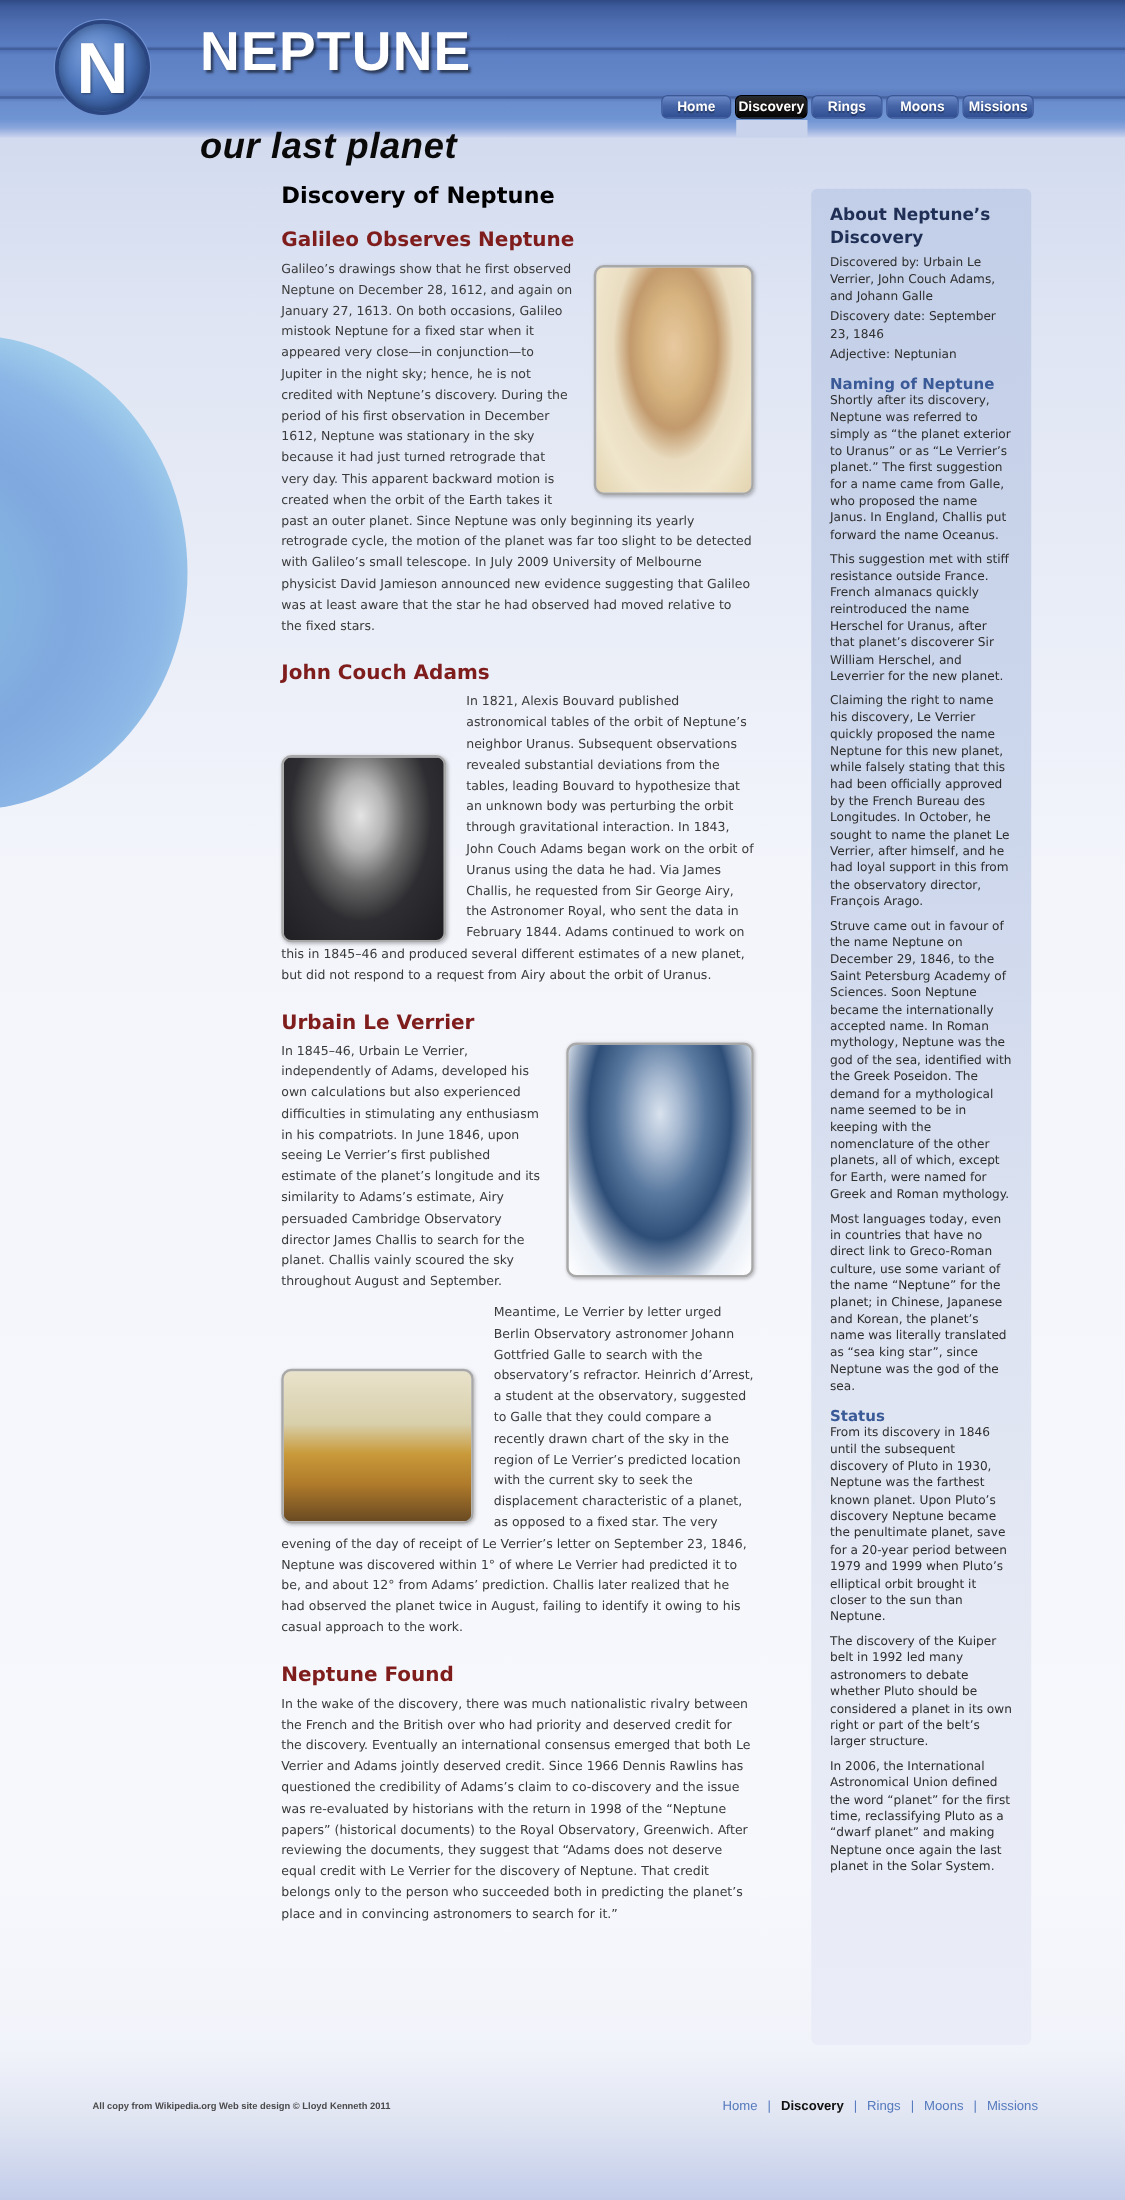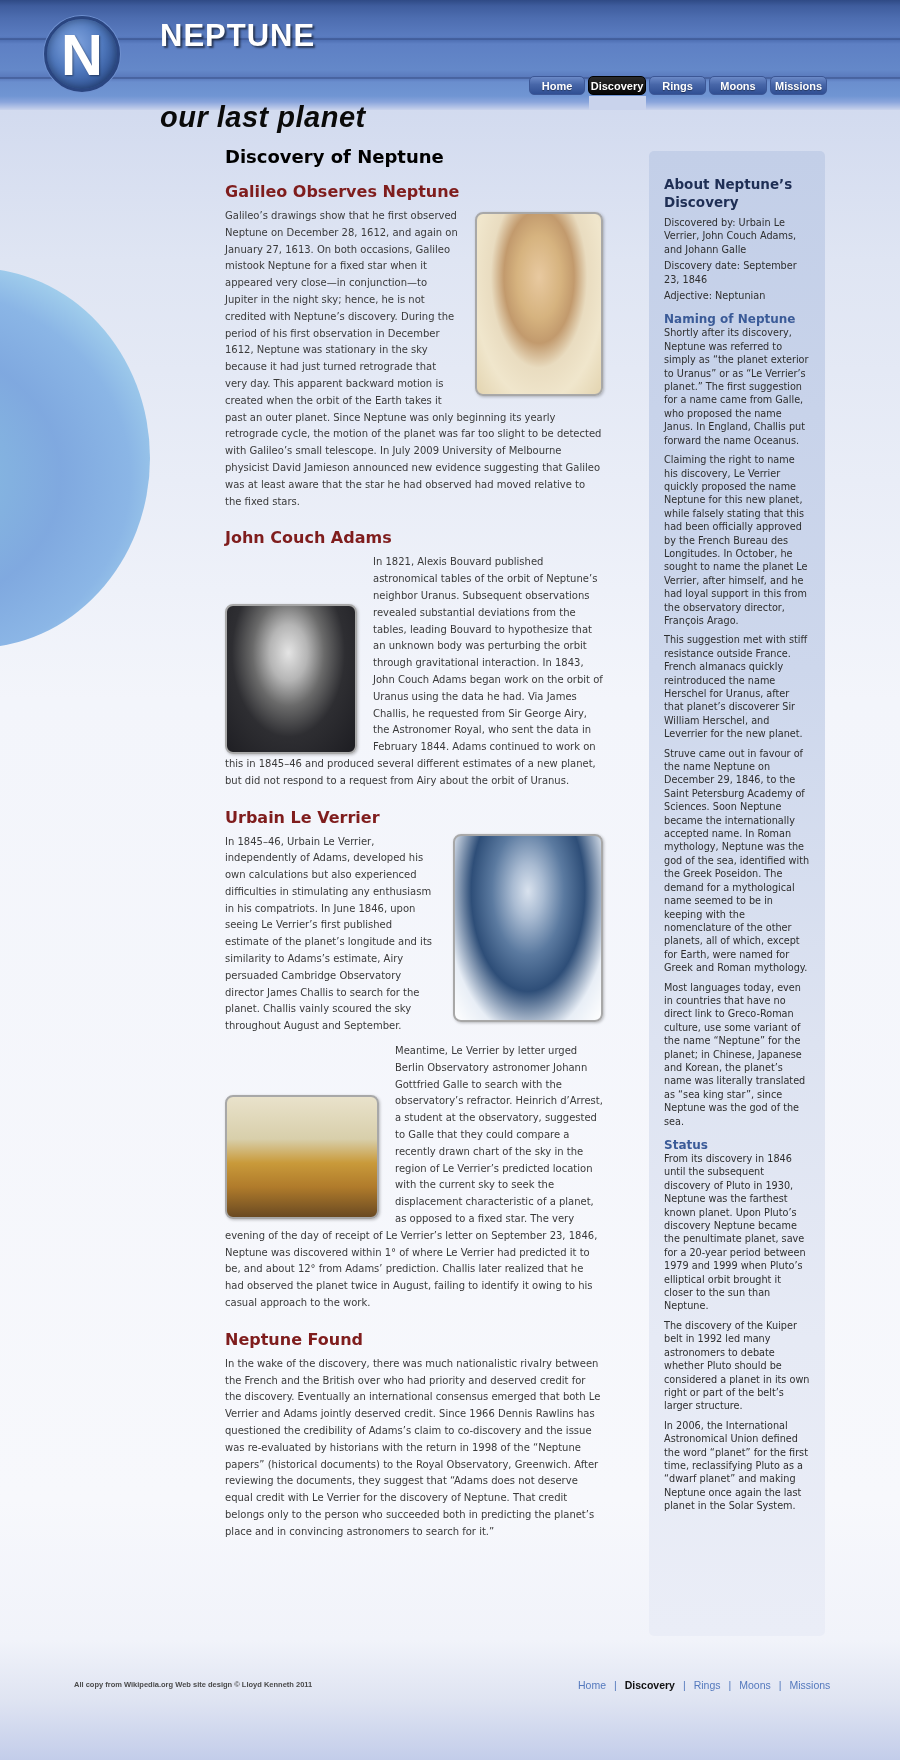--- a/index.html
+++ b/index.html
@@ -23,21 +23,21 @@
     box-shadow: 0 0 0 1px #6f90cf, inset 0 0 10px rgba(0,0,0,0.35);
     display: flex; align-items: center; justify-content: center;
   }
   .logo-n {
     font-family: "Liberation Sans", sans-serif; font-weight: bold; font-size: 58px; color: #ffffff;
     line-height: 1; margin-top: 2px;
     text-shadow: 1px 1px 2px rgba(0,0,0,0.4);
   }
   .site-title {
     position: absolute; left: 160px; top: 20px;
-    font-family: "Liberation Sans", sans-serif; font-weight: bold; font-size: 31px; color: #ffffff;
+    font-family: "Liberation Sans", sans-serif; font-weight: bold; font-size: 44px; color: #ffffff;
     letter-spacing: 1px; line-height: 1;
     text-shadow: 2px 2px 2px rgba(0,0,0,0.55);
   }
   .site-tagline {
     position: absolute; left: 160px; top: 55px;
     font-family: "Liberation Sans", sans-serif; font-weight: bold; font-style: italic; font-size: 29px; color: #0a0a0a;
     line-height: 1; letter-spacing: 0.5px; margin-top: 48px;
   }
   .nav {
     position: absolute; left: 529px; top: 76px; height: 20px; display: flex; gap: 3px;
@@ -86,21 +86,21 @@
   .img-observatory {
     width: 154px; height: 124px;
     background: linear-gradient(to bottom, #e9e2cb 0%, #d8cfab 35%, #c99a3a 55%, #b07b2b 75%, #6a4a22 100%);
   }
   .clear { clear: both; }
   .spacer { height: 8px; }
   
   .sidebar {
     position: absolute; left: 649px; top: 151px; width: 176px; height: 1485px;
     background: linear-gradient(to bottom, #c3cfe8 0%, #cdd7ec 35%, #dde3f1 60%, #e6eaf5 80%, #eaedf7 100%);
-    border-radius: 5px; padding: 24px 14px 10px 15px;
+    border-radius: 5px; padding: 12px 14px 10px 15px;
   }
   .sb-title { font-size: 13.5px; font-weight: bold; color: #1f2f55; line-height: 18px; margin-bottom: 5px; }
   .sb-sub { font-size: 12px; font-weight: bold; color: #3b5b98; line-height: 14px; margin-top: 10px; }
   .sb-para { font-size: 9.7px; line-height: 13.4px; color: #2e2e2e; margin-bottom: 6px; }
   .sb-para.tight { margin-bottom: 3px; }
   
   .footer-left {
     position: absolute; left: 74px; top: 1680px;
     font-family: "Liberation Sans", sans-serif; font-weight: bold; font-size: 7.5px; color: #4a4a4a;
   }
@@ -167,22 +167,22 @@
 </div>
 
 <div class="sidebar">
   <h3 class="sb-title">About Neptune’s Discovery</h3>
   <p class="sb-para tight">Discovered by: Urbain Le Verrier, John Couch Adams, and Johann Galle</p>
   <p class="sb-para tight">Discovery date: September 23, 1846</p>
   <p class="sb-para tight">Adjective: Neptunian</p>
 
   <h4 class="sb-sub">Naming of Neptune</h4>
   <p class="sb-para">Shortly after its discovery, Neptune was referred to simply as “the planet exterior to Uranus” or as “Le Verrier’s planet.” The first suggestion for a name came from Galle, who proposed the name Janus. In England, Challis put forward the name Oceanus.</p>
+  <p class="sb-para">This suggestion met with stiff resistance outside France. French almanacs quickly reintroduced the name Herschel for Uranus, after that planet’s discoverer Sir William Herschel, and Leverrier for the new planet.</p>
   <p class="sb-para">Claiming the right to name his discovery, Le Verrier quickly proposed the name Neptune for this new planet, while falsely stating that this had been officially approved by the French Bureau des Longitudes. In October, he sought to name the planet Le Verrier, after himself, and he had loyal support in this from the observatory director, François Arago.</p>
-  <p class="sb-para">This suggestion met with stiff resistance outside France. French almanacs quickly reintroduced the name Herschel for Uranus, after that planet’s discoverer Sir William Herschel, and Leverrier for the new planet.</p>
   <p class="sb-para">Struve came out in favour of the name Neptune on December 29, 1846, to the Saint Petersburg Academy of Sciences. Soon Neptune became the internationally accepted name. In Roman mythology, Neptune was the god of the sea, identified with the Greek Poseidon. The demand for a mythological name seemed to be in keeping with the nomenclature of the other planets, all of which, except for Earth, were named for Greek and Roman mythology.</p>
   <p class="sb-para">Most languages today, even in countries that have no direct link to Greco-Roman culture, use some variant of the name “Neptune” for the planet; in Chinese, Japanese and Korean, the planet’s name was literally translated as “sea king star”, since Neptune was the god of the sea.</p>
 
   <h4 class="sb-sub">Status</h4>
   <p class="sb-para">From its discovery in 1846 until the subsequent discovery of Pluto in 1930, Neptune was the farthest known planet. Upon Pluto’s discovery Neptune became the penultimate planet, save for a 20-year period between 1979 and 1999 when Pluto’s elliptical orbit brought it closer to the sun than Neptune.</p>
   <p class="sb-para">The discovery of the Kuiper belt in 1992 led many astronomers to debate whether Pluto should be considered a planet in its own right or part of the belt’s larger structure.</p>
   <p class="sb-para">In 2006, the International Astronomical Union defined the word “planet” for the first time, reclassifying Pluto as a “dwarf planet” and making Neptune once again the last planet in the Solar System.</p>
 </div>
 
 <div class="footer-left">All copy from Wikipedia.org   Web site design © Lloyd Kenneth 2011</div>

